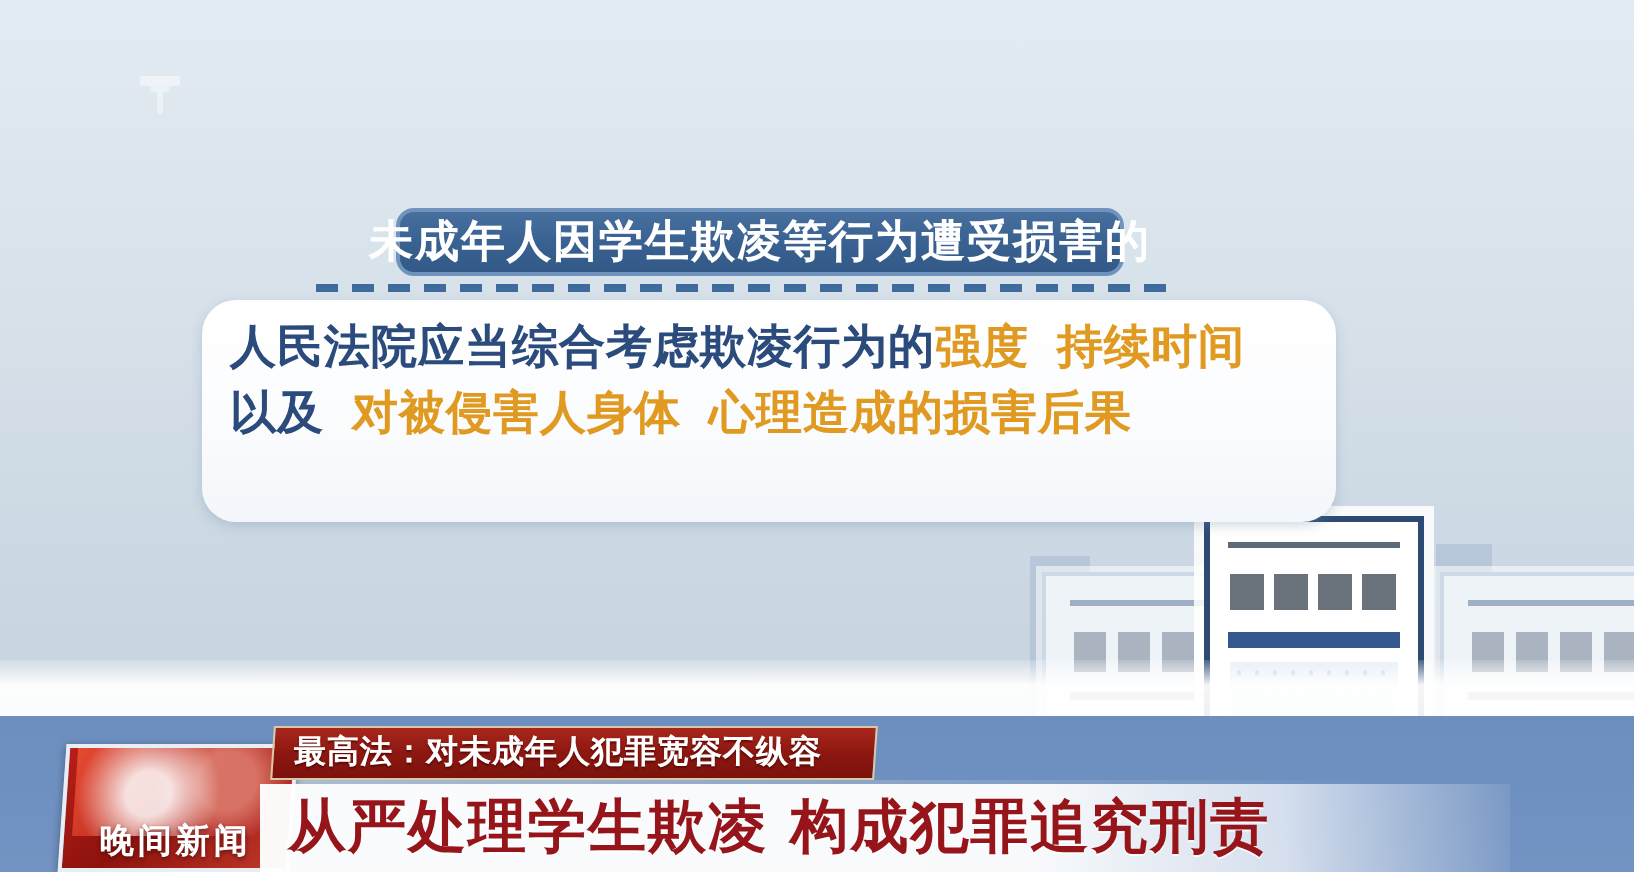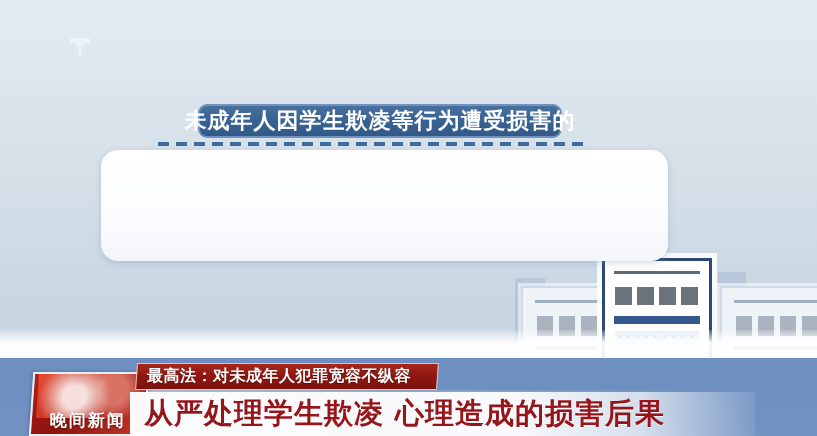--- a/index.html
+++ b/index.html
@@ -369,30 +369,36 @@
     <rect x="9" y="7" width="10" height="3" rx="1" fill="#ffffff" opacity="0.7"></rect>
     <rect x="12.5" y="9" width="3" height="12" rx="1" fill="#ffffff" opacity="0.8"></rect>
   </svg>
 
   <div class="badge">
     <span class="badge-text">未成年人因学生欺凌等行为遭受损害的</span>
   </div>
   <div class="badge-dash"></div>
 
   <div class="content-card">
+    <div class="card-line">
+      <span class="t-blue">人民法院应当综合考虑欺凌行为的</span><span class="t-orange">强度</span><span class="gapspace"></span><span class="t-orange">持续时间</span>
+    </div>
+    <div class="card-line">
+      <span class="t-blue">以及</span><span class="gapspace"></span><span class="t-orange">对被侵害人身体</span><span class="gapspace"></span><span class="t-orange">心理造成的损害后果</span>
+    </div>
   </div>
 
   <div class="headline-topline"></div>
 
   <div class="news-logo">
     <div class="news-globe"></div>
     <div class="news-label">晚间新闻</div>
   </div>
 
   <div class="sub-banner">
     <span class="sub-banner-text">最高法：对未成年人犯罪宽容不纵容</span>
   </div>
 
   <div class="headline-bar">
-    <span class="headline-text">从严处理学生欺凌 心理造成的损害后果</span>
+    <span class="headline-text">从严处理学生欺凌 构成犯罪追究刑责</span>
   </div>
 
 </div>
 
 </body></html>

